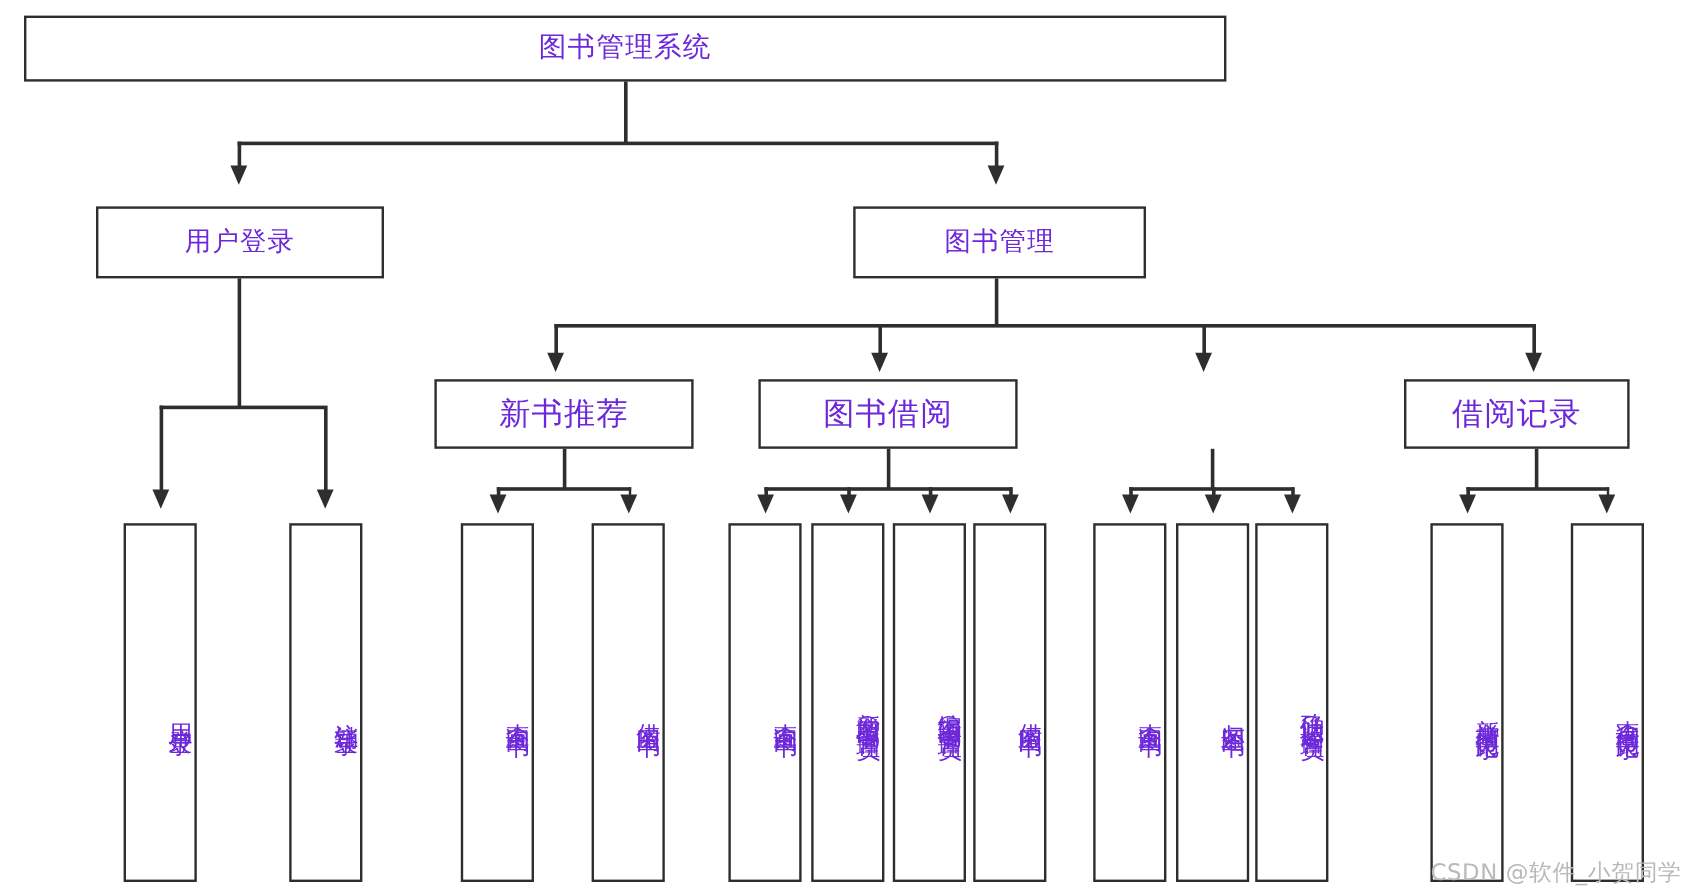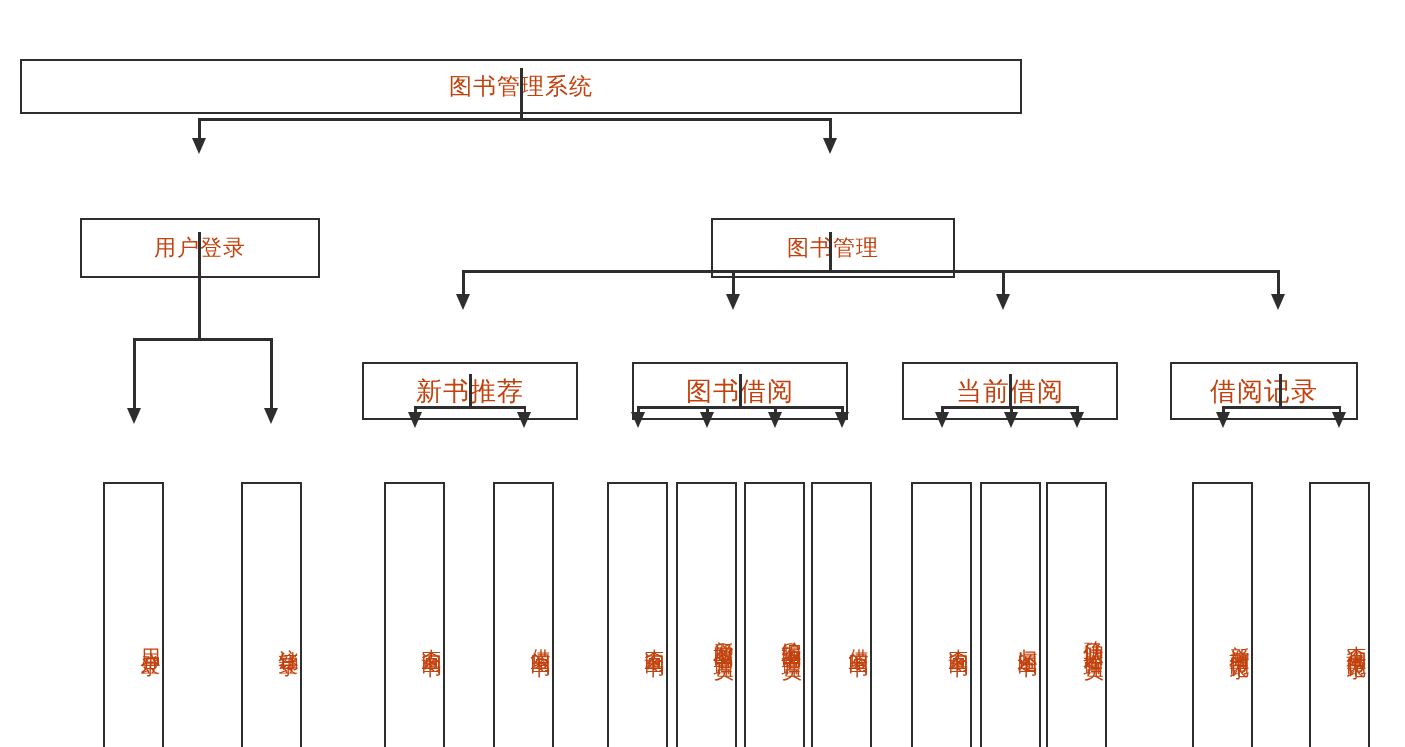--- a/index.html
+++ b/index.html
@@ -17,29 +17,28 @@
     height: 747px;
     background: #ffffff;
     overflow: hidden;
   }
   
   .node {
     position: absolute;
     box-sizing: border-box;
     border: 2.5px solid #2e2e2e;
     background: #ffffff;
-    color: #c2410c;
+    color: #6d28d9;
     display: flex;
     align-items: center;
     justify-content: center;
     text-align: center;
     font-size: 22px;
     letter-spacing: 1px;
     line-height: 1.25;
-    margin-top: 46px;
   }
   .node.root { font-size: 23px; }
   .node.level2 { font-size: 22px; }
   .node.level3 { font-size: 26px; }
 
   
   .node.leaf {
     writing-mode: vertical-rl;
     text-orientation: upright;
     align-items: flex-start;
@@ -122,23 +121,20 @@
   <div class="arrow" style="left:995.5px; top:294px;"></div>
 
   <div class="edge v" style="left:1277px; top:270px; height:28px;"></div>
   <div class="arrow" style="left:1270.5px; top:294px;"></div>
 
   <div class="node level3" style="left:362px; top:316px; width:216px; height:58px;">
     <span>新书推荐</span>
   </div>
   <div class="node level3" style="left:632px; top:316px; width:216px; height:58px;">
     <span>图书借阅</span>
-  </div>
-  <div class="node level3" style="left:902px; top:316px; width:216px; height:58px;">
-    <span>当前借阅</span>
   </div>
   <div class="node level3" style="left:1170px; top:316px; width:188px; height:58px;">
     <span>借阅记录</span>
   </div>
 
   <div class="edge v" style="left:469px; top:374px; height:34px;"></div>
   <div class="edge h" style="left:414px; top:406px; width:112px; height:2.5px;"></div>
   <div class="edge v" style="left:414px; top:406px; height:8px;"></div>
   <div class="arrow" style="left:407.5px; top:412px;"></div>
   <div class="edge v" style="left:523.5px; top:406px; height:8px;"></div>
@@ -208,14 +204,15 @@
     <span>确认归还（管理员）</span>
   </div>
 
   <div class="node leaf" style="left:1192px; top:436px; width:61px; height:299px;">
     <span>新增借阅记录</span>
   </div>
   <div class="node leaf" style="left:1309px; top:436px; width:61px; height:299px;">
     <span>查询借阅记录</span>
   </div>
 
+  <div id="watermark" style="left:1192px; top:714px;">CSDN @软件_小贺同学</div>
 
 </div>
 
 </body></html>

